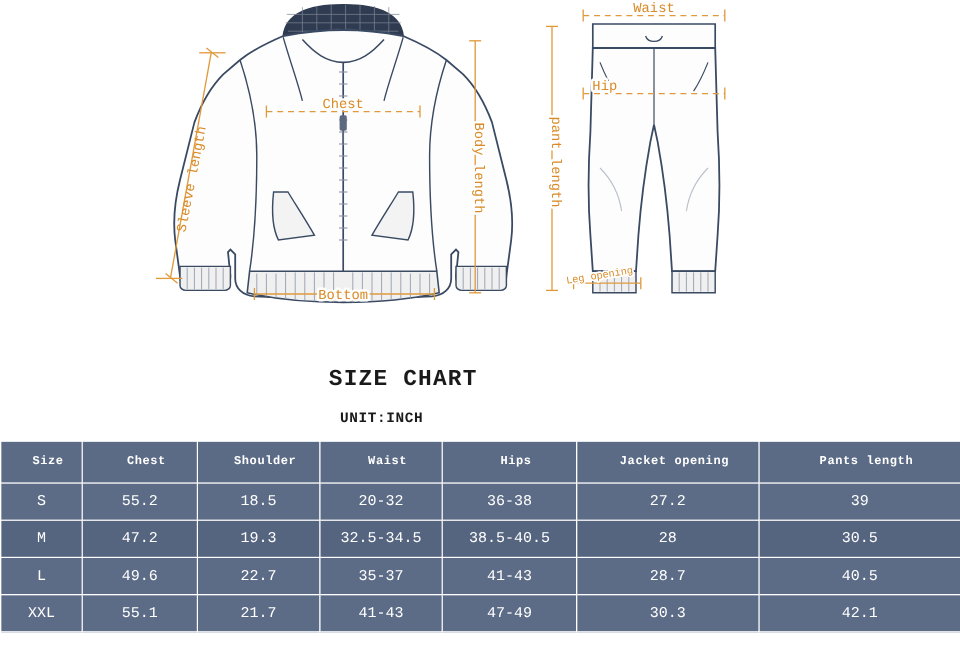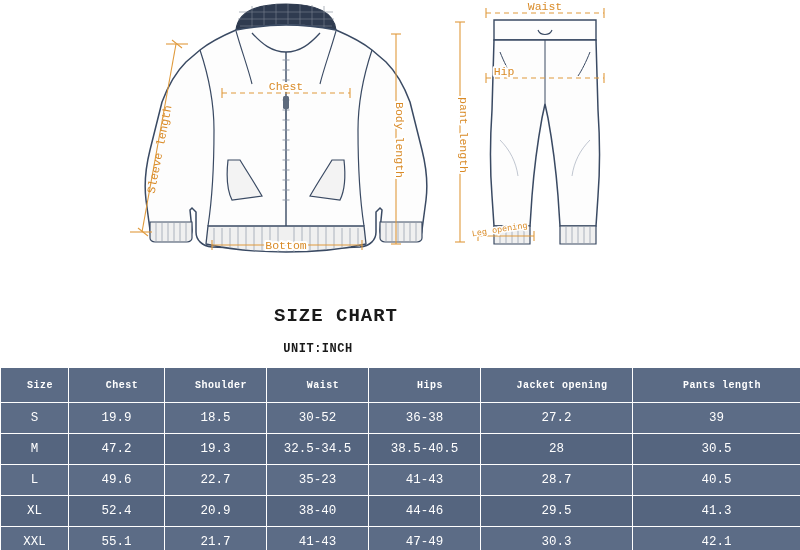--- a/index.html
+++ b/index.html
@@ -363,53 +363,44 @@
           <th>Shoulder</th>
           <th>Waist</th>
           <th>Hips</th>
           <th>Jacket opening</th>
           <th>Pants length</th>
         </tr>
       </thead>
       <tbody>
         <tr>
           <td>S</td>
-          <td>19.9</td>
+          <td>55.2</td>
           <td>18.5</td>
-          <td>30-52</td>
+          <td>20-32</td>
           <td>36-38</td>
           <td>27.2</td>
           <td>39</td>
         </tr>
         <tr class="row-alt">
           <td>M</td>
           <td>47.2</td>
           <td>19.3</td>
           <td>32.5-34.5</td>
           <td>38.5-40.5</td>
           <td>28</td>
           <td>30.5</td>
         </tr>
         <tr>
           <td>L</td>
           <td>49.6</td>
           <td>22.7</td>
-          <td>35-23</td>
+          <td>35-37</td>
           <td>41-43</td>
           <td>28.7</td>
           <td>40.5</td>
-        </tr>
-        <tr class="row-alt">
-          <td>XL</td>
-          <td>52.4</td>
-          <td>20.9</td>
-          <td>38-40</td>
-          <td>44-46</td>
-          <td>29.5</td>
-          <td>41.3</td>
         </tr>
         <tr>
           <td>XXL</td>
           <td>55.1</td>
           <td>21.7</td>
           <td>41-43</td>
           <td>47-49</td>
           <td>30.3</td>
           <td>42.1</td>
         </tr>

